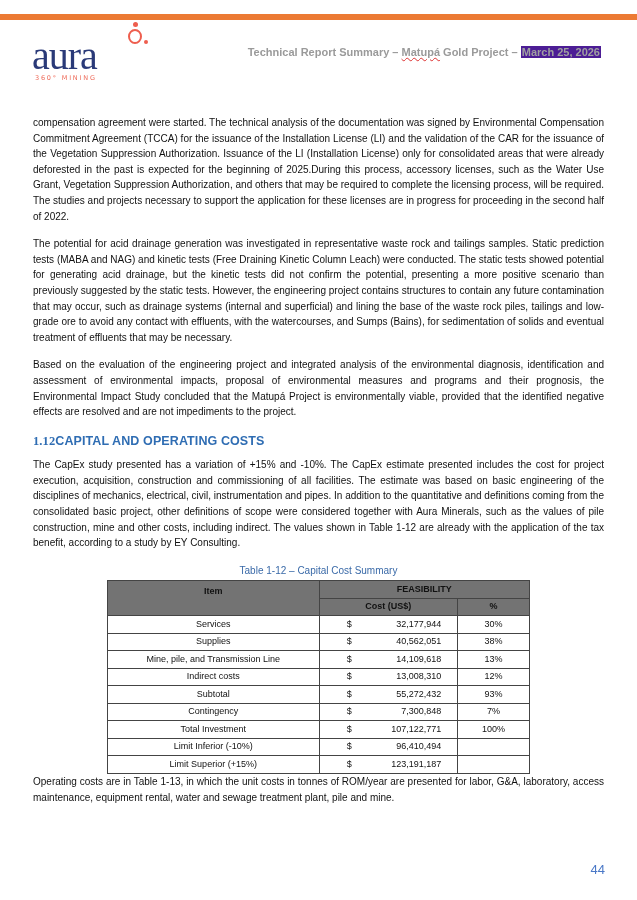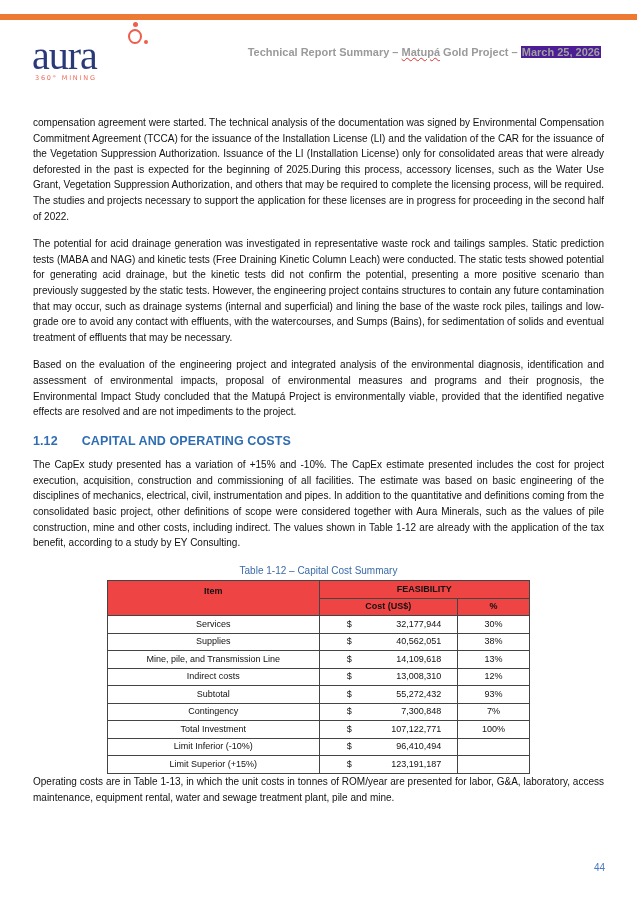--- a/index.html
+++ b/index.html
@@ -14,37 +14,37 @@
   .logo-dot-top { position: absolute; left: 101px; top: 0px; width: 5px; height: 5px; border-radius: 50%; background: #ee5e4e; }
   .logo-ring { position: absolute; left: 96px; top: 7px; width: 10px; height: 11px; border: 2px solid #ee5e4e; border-radius: 50%; }
   .logo-dot-bot { position: absolute; left: 112px; top: 18px; width: 4px; height: 4px; border-radius: 50%; background: #ee5e4e; }
   .running-header { position: absolute; right: 36px; top: 46px; font-size: 11px; font-weight: bold; color: #9a9a9a; white-space: nowrap; }
   .running-header .spell { text-decoration: underline wavy #d33; text-decoration-thickness: 1px; }
   .running-header .date { background: #4c1d95; color: #a0a0a0; padding: 0 1px; }
 
   .content { position: absolute; left: 33px; top: 115px; width: 571px; font-size: 10px; line-height: 15.6px; text-align: justify; }
   .content p { margin: 0 0 12px 0; }
   h2.section { margin: 14px 0 8px 0; color: #2f6db3; font-size: 12.5px; font-weight: bold; letter-spacing: 0.1px; }
-  h2.section .num { margin-right: 24px; }
+  h2.section .num { margin-right: 0; font-family: Liberation Serif, serif; }
 
   .caption { text-align: center; font-size: 10px; color: #3a6aa8; margin: 2px 0 2px 0; }
 
   table.capex { border-collapse: collapse; margin-left: 74px; width: 423px; font-size: 9px; }
   table.capex td, table.capex th { border: 1px solid #444; height: 16.5px; padding: 0 6px; text-align: center; }
-  table.capex th { background: #ef4444; font-weight: bold; }
+  table.capex th { background: #737373; font-weight: bold; }
   table.capex th.item-head { vertical-align: top; padding-top: 3px; }
   .col-item { width: 200px; }
   .col-cost { width: 131px; }
   .col-pct { width: 68px; }
   td.cost { text-align: left; }
   td.cost .cur { display: inline-block; width: 24px; padding-left: 2px; }
   td.cost .amt { display: inline-block; width: 80px; text-align: right; }
 
   .after-table { margin-top: 10px; }
-  .page-num { position: absolute; right: 32px; top: 862px; font-size: 10px; color: #4a78c7; }
+  .page-num { position: absolute; right: 32px; top: 862px; font-size: 13px; color: #4a78c7; }
 </style>
 </head>
 <body>
 
 <div class="top-bar"></div>
 
 <div class="logo">
   <span class="logo-dot-top"></span>
   <span class="logo-ring"></span>
   <span class="logo-dot-bot"></span>

